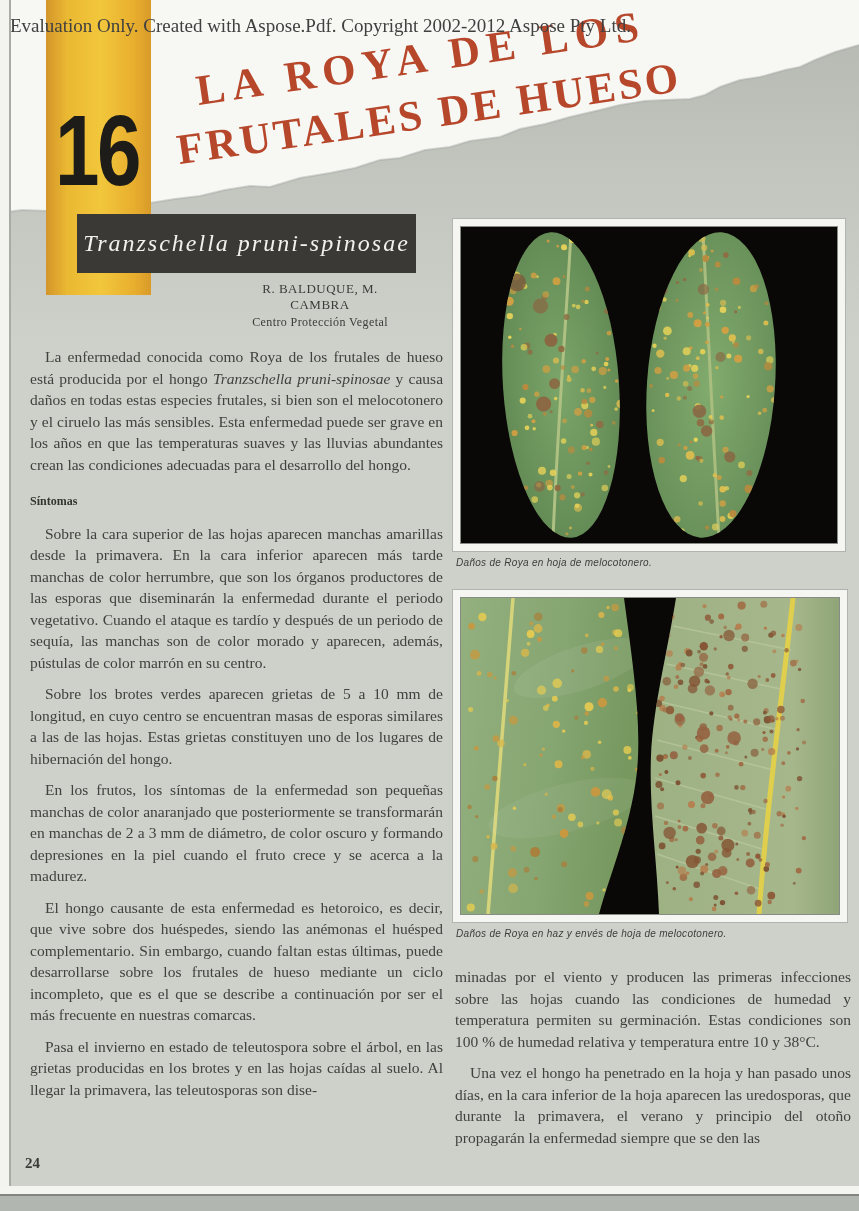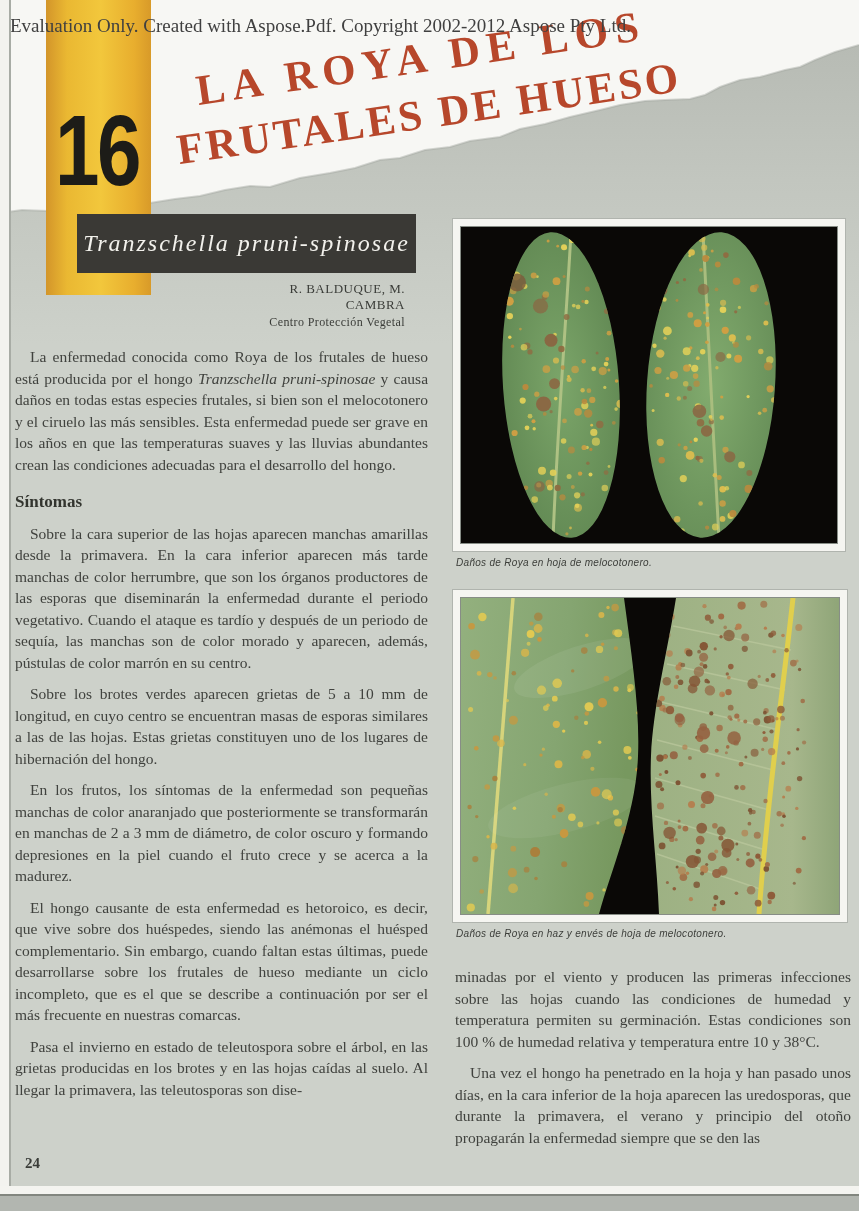--- a/index.html
+++ b/index.html
@@ -37,30 +37,30 @@
     position:absolute;left:10px;top:15px;z-index:5;white-space:nowrap;
     font-size:19px;color:#404040;
   }
   
   .species-banner{
     position:absolute;left:77px;top:214px;width:339px;height:59px;z-index:3;
     background:#3a3935;color:#f2f1ec;
     font-style:italic;font-size:24px;line-height:59px;letter-spacing:2px;text-align:center;
   }
   
-  .authors{position:absolute;left:235px;top:281px;width:170px;z-index:2;text-align:right;color:#3a3c38;}
+  .authors{position:absolute;left:235px;top:281px;width:170px;z-index:2;text-align:center;color:#3a3c38;}
   .authors .names{font-size:13px;letter-spacing:.5px;}
   .authors .affil{font-size:12px;letter-spacing:.4px;margin-top:2px;}
   
   .col{position:absolute;z-index:2;color:#40423e;font-size:15.5px;line-height:21.5px;text-align:justify;}
-  .col-left{left:15px;top:346px;width:413px;}
+  .col-left{left:30px;top:346px;width:413px;}
   .col-right{left:455px;top:966px;width:396px;}
   .col p{margin:0 0 10px 0;text-indent:15px;}
   .col p.noindent{text-indent:0;}
-  .col h3{font-size:17px;margin:16px 0 10px 0;color:#33352f;}
+  .col h3{font-size:12px;margin:16px 0 10px 0;color:#33352f;}
   .col h2{font-size:17px;letter-spacing:.5px;margin:22px 0 12px 0;color:#33352f;}
   .species-italic{font-style:italic;}
   .page-number{position:absolute;left:25px;top:1155px;z-index:2;font-weight:bold;font-size:15px;color:#3a3c38;}
   
   .photo-frame{
     position:absolute;z-index:2;background:#f5f5f1;padding:7px;
     box-shadow:0 0 0 1px #b0b4ae;
   }
   .photo-inner{border:1px solid #878d86;background:#0b0907;font-size:0;line-height:0;}
   .frame-1{left:453px;top:219px;}

